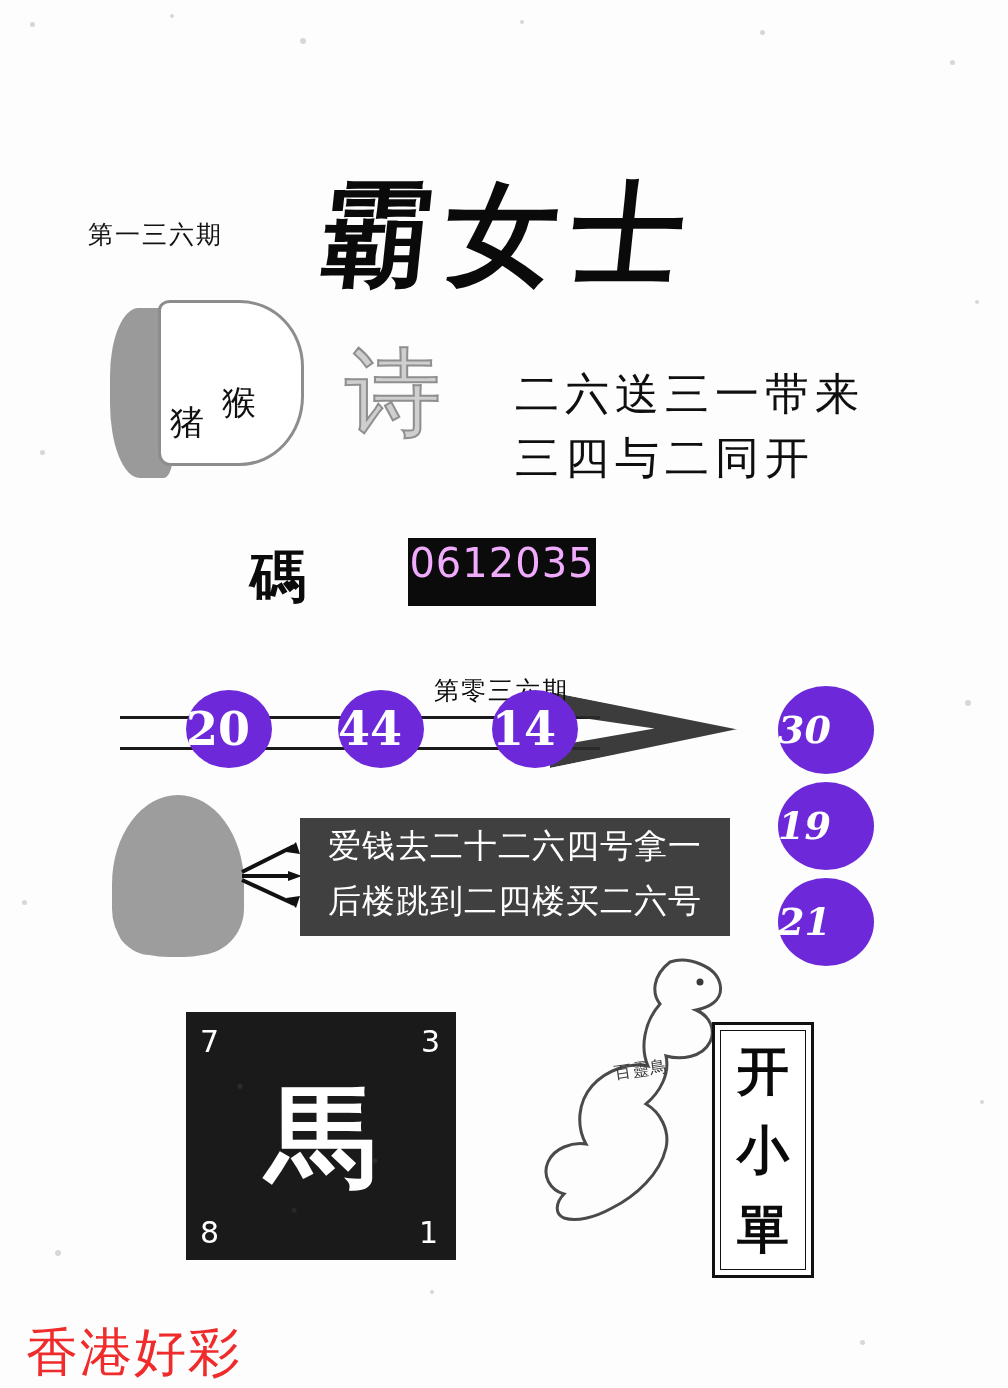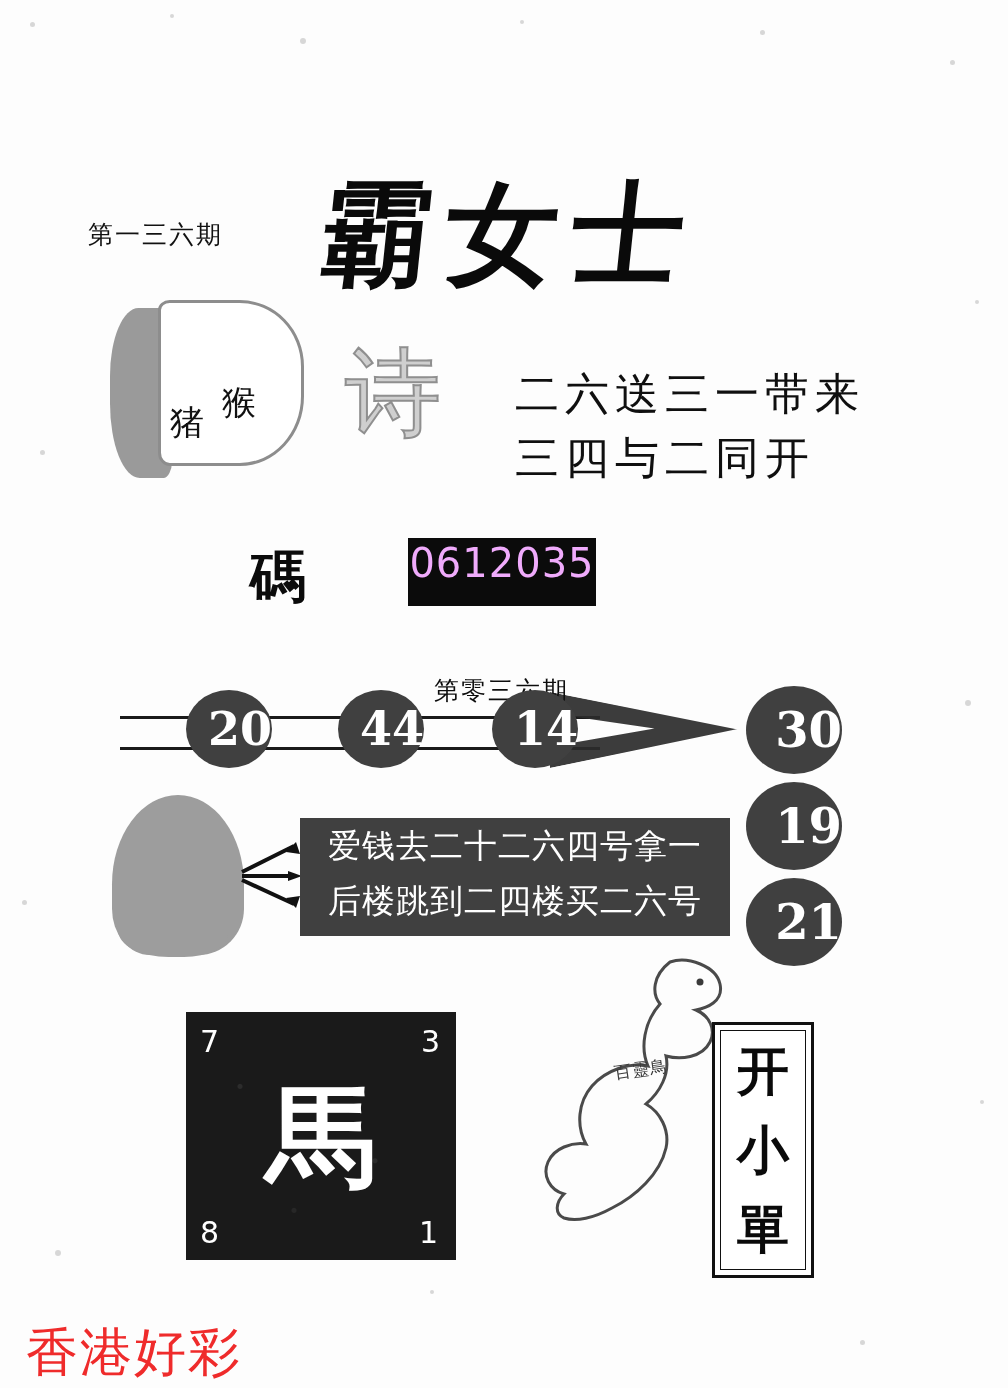--- a/index.html
+++ b/index.html
@@ -155,25 +155,25 @@
     width: 0; height: 0;
     border-top: 38px solid transparent;
     border-bottom: 38px solid transparent;
     border-left: 190px solid #2b2b2b;
     opacity: .92;
     clip-path: polygon(0 0, 100% 48%, 0 100%, 0 72%, 55% 48%, 0 28%);
   }
   .ball {
     position: absolute;
     border-radius: 50%;
-    background: #404040;
+    background: #6d28d9;
     color: #ffffff;
     font-family: "DejaVu Serif", serif;
     font-weight: bold;
-    text-align: right;
+    text-align: left;
     white-space: nowrap;
   }
   .ball.b-row {
     width: 86px; height: 78px;
     top: 690px;
     font-size: 46px;
     line-height: 78px;
   }
   .ball.n20 { left: 186px; }
   .ball.n44 { left: 338px; }
@@ -184,23 +184,24 @@
     left: 434px; top: 674px;
     font-family: "DejaVu Serif", serif;
     font-size: 25px;
     letter-spacing: 2px;
     color: #0d0d0d;
     white-space: nowrap;
   }
 
   .ball.col {
     width: 96px; height: 88px;
-    left: 746px;
-    font-size: 48px;
+    left: 778px;
+    font-size: 38px;
     line-height: 88px;
+    font-style: italic;
   }
   .ball.c30 { top: 686px; }
   .ball.c19 { top: 782px; }
   .ball.c21 { top: 878px; }
 
   
   .head {
     position: absolute;
     left: 112px; top: 795px;
     width: 132px; height: 160px;

